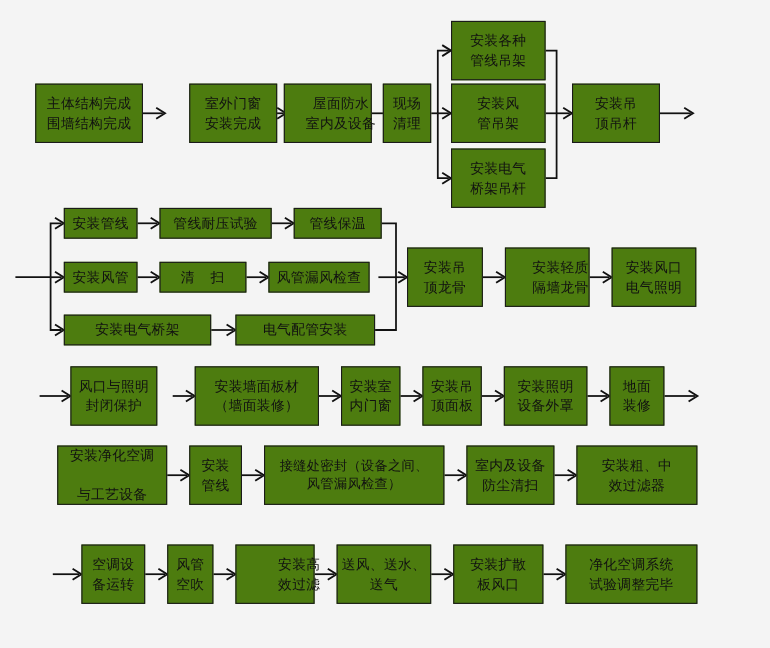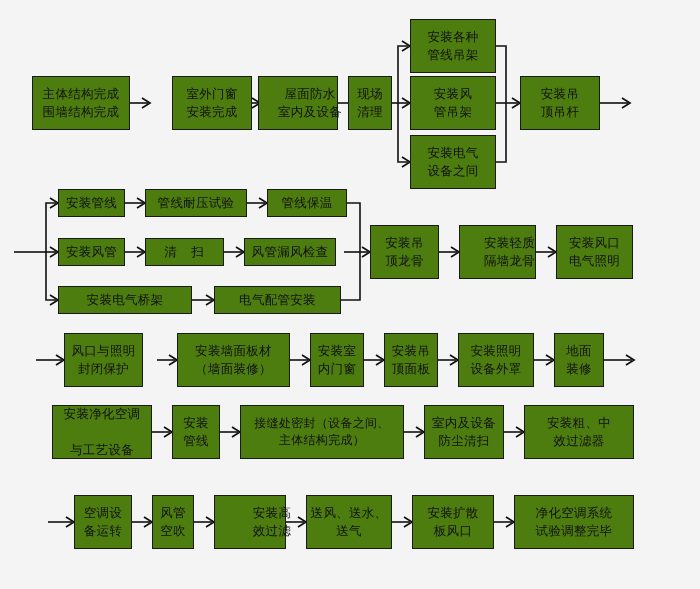--- a/index.html
+++ b/index.html
@@ -199,21 +199,21 @@
     <span class="ln">管线吊架</span>
   </div>
 
   <div class="node" style="left:410px; top:76px; width:86px; height:54px;">
     <span class="ln">安装风</span>
     <span class="ln">管吊架</span>
   </div>
 
   <div class="node" style="left:410px; top:135px; width:86px; height:54px;">
     <span class="ln">安装电气</span>
-    <span class="ln">设备之间</span>
+    <span class="ln">桥架吊杆</span>
   </div>
 
   <div class="node" style="left:520px; top:76px; width:80px; height:54px;">
     <span class="ln">安装吊</span>
     <span class="ln">顶吊杆</span>
   </div>
 
   <div class="node" style="left:58px; top:189px; width:67px; height:28px;">
     <span class="ln">安装管线</span>
   </div>
@@ -296,21 +296,21 @@
     <span class="ln">与工艺设备</span>
   </div>
 
   <div class="node" style="left:172px; top:405px; width:48px; height:54px;">
     <span class="ln">安装</span>
     <span class="ln">管线</span>
   </div>
 
   <div class="node small" style="left:240px; top:405px; width:164px; height:54px;">
     <span class="ln">接缝处密封（设备之间、</span>
-    <span class="ln">主体结构完成）</span>
+    <span class="ln">风管漏风检查）</span>
   </div>
 
   <div class="node" style="left:424px; top:405px; width:80px; height:54px;">
     <span class="ln">室内及设备</span>
     <span class="ln">防尘清扫</span>
   </div>
 
   <div class="node" style="left:524px; top:405px; width:110px; height:54px;">
     <span class="ln">安装粗、中</span>
     <span class="ln">效过滤器</span>

